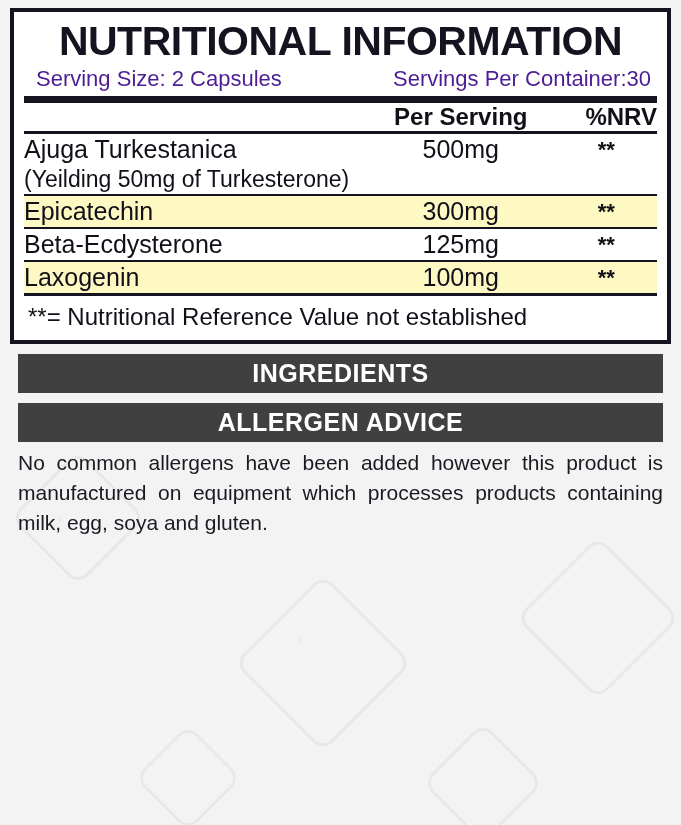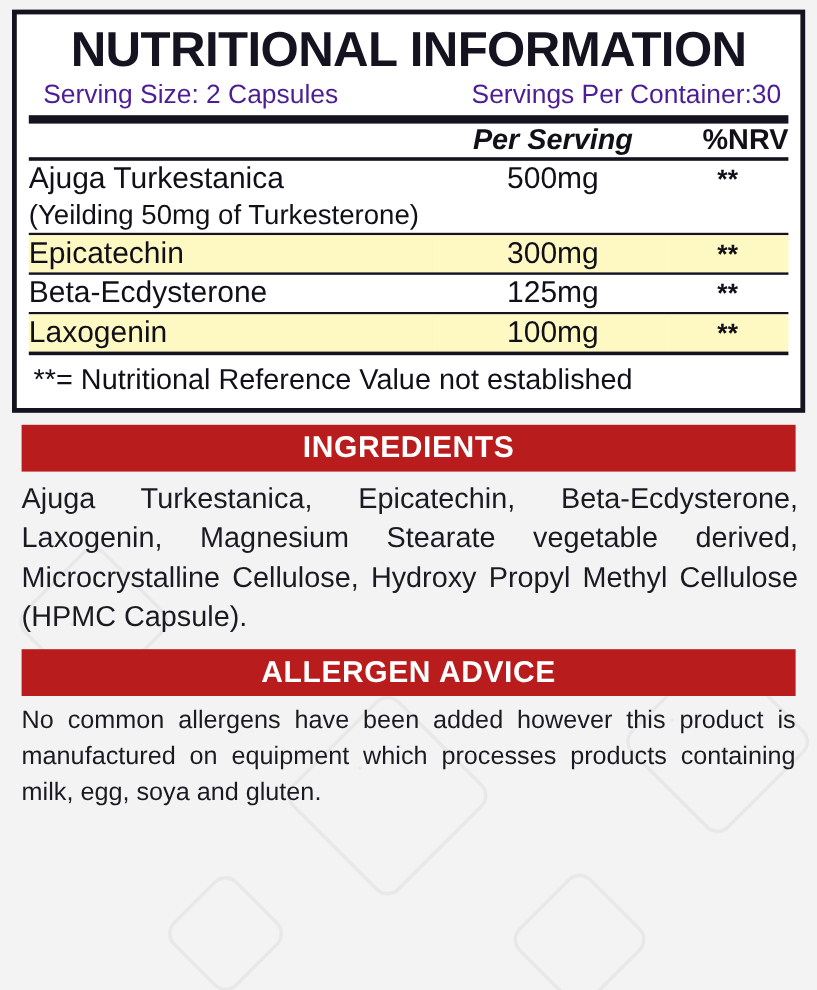--- a/index.html
+++ b/index.html
@@ -96,21 +96,21 @@
   }
   .col-name { width: 54%; text-align: left; padding-left: 12px; }
   .col-amt  { width: 30%; text-align: center; }
   .col-nrv  { width: 16%; text-align: center; padding-right: 8px;}
 
   .head-row td {
     font-weight: bold;
     font-size: 24px;
     padding: 3px 0 5px 0;
   }
-  .head-row .col-amt { text-align: center; font-style: italic; }
+  .head-row .col-amt { text-align: center; }
   .head-row .col-nrv { text-align: right; }
 
   .nut-row td {
     padding: 4px 0 4px 0;
     font-size: 25px;
     line-height: 31px;
   }
   .nut-row.shaded td {
     background: #fef9c3;
   }
@@ -122,21 +122,21 @@
     padding-left: 12px;
   }
   .footnote {
     font-size: 24px;
     line-height: 30px;
     padding: 6px 0 2px 14px;
   }
 
   
   .section-bar {
-    background: #b91c1c;
+    background: #404040;
     color: #ffffff;
     text-align: center;
     font-weight: bold;
     font-size: 25px;
     line-height: 34px;
     letter-spacing: 0.5px;
     margin: 10px 8px 6px 8px;
     padding: 2px 0 3px 0;
   }
   .body-text {
@@ -236,18 +236,17 @@
       </tr>
     </tbody>
       </table>
 
     <div class="rule-thin"></div>
 
     <div class="footnote">**= Nutritional Reference Value not established</div>
   </div>
 
   <div class="section-bar">INGREDIENTS</div>
-  <div class="body-text">Ajuga Turkestanica, Epicatechin, Beta-Ecdysterone, Laxogenin, Magnesium Stearate vegetable derived, Microcrystalline Cellulose, Hydroxy Propyl Methyl Cellulose (HPMC Capsule).</div>
 
   <div class="section-bar">ALLERGEN ADVICE</div>
   <div class="allergen-text">No common allergens have been added however this product is manufactured on equipment which processes products containing milk, egg, soya and gluten.</div>
 
 </div>
 
 </body></html>

